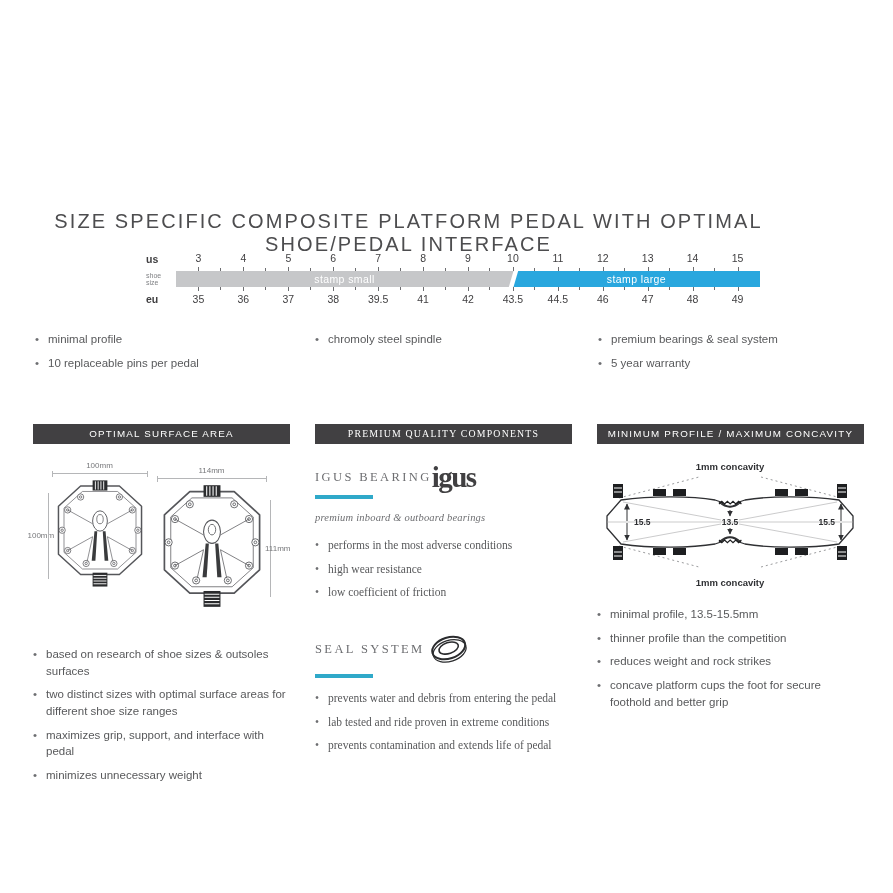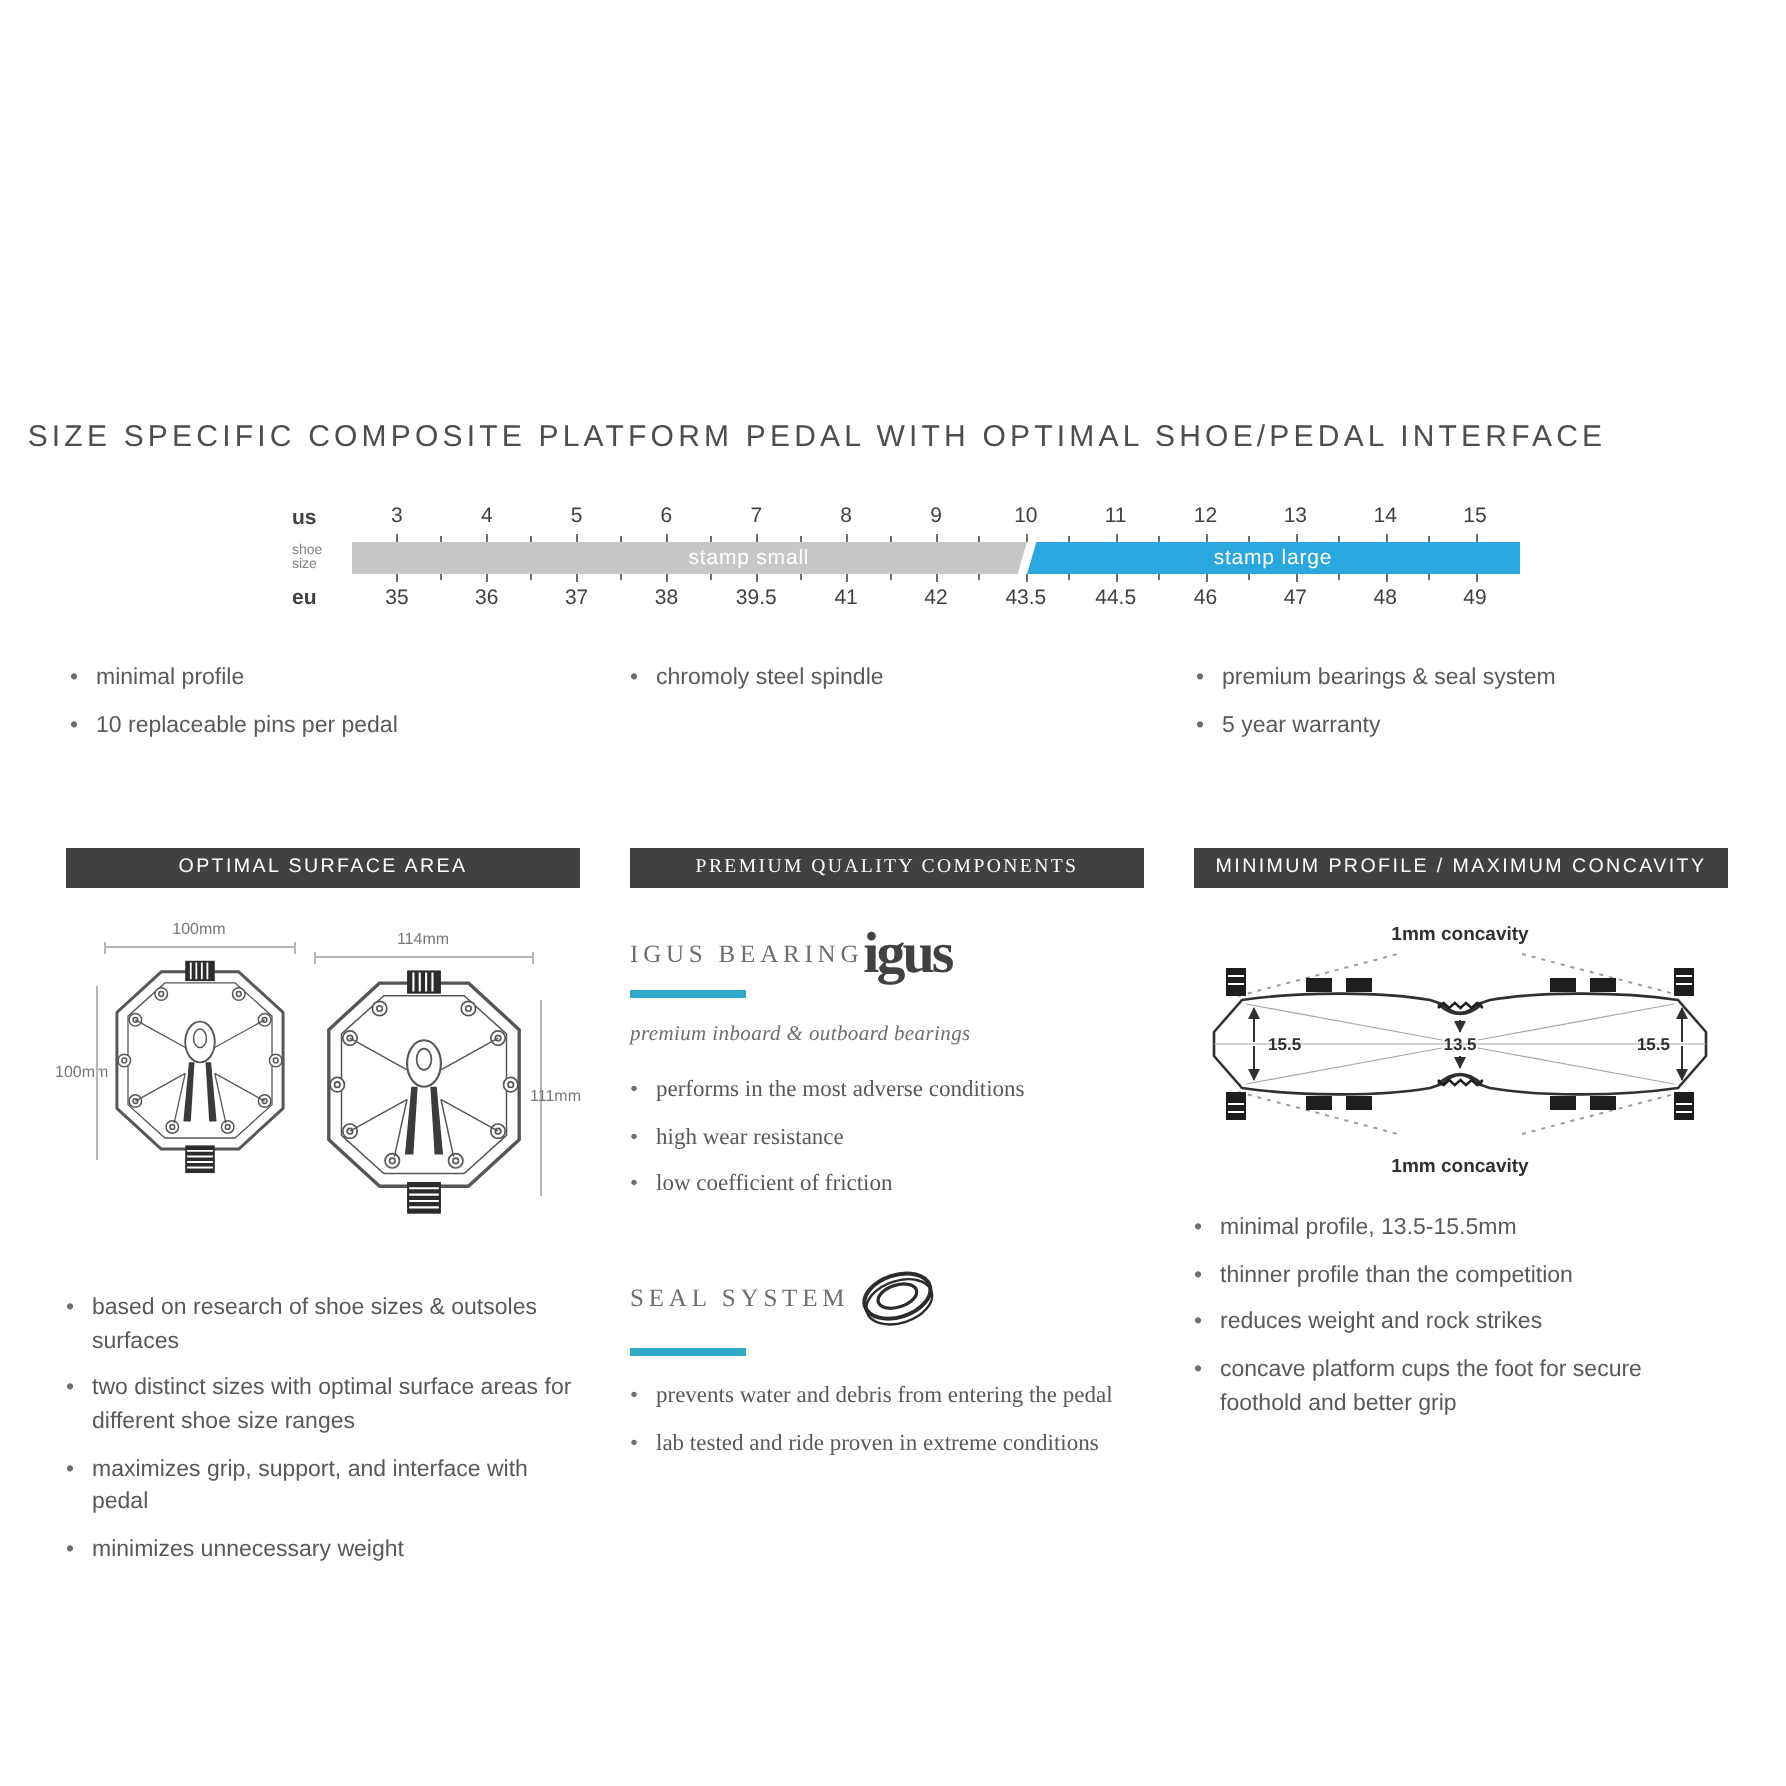--- a/index.html
+++ b/index.html
@@ -1,21 +1,21 @@
 <!DOCTYPE html>
 <html><head>
 <meta charset="utf-8">
 <style>
   html,body{margin:0;padding:0;background:#fff;}
   #page{position:relative;width:893px;height:893px;background:#fff;overflow:hidden;
         font-family:"Liberation Sans", sans-serif;color:#58595b;}
 
   
   #title{position:absolute;top:210px;left:0;width:817px;text-align:center;
-         font-size:15px;font-weight:400;letter-spacing:2.1px;color:#4d4d4f;margin:0;}
+         font-size:20px;font-weight:400;letter-spacing:2.1px;color:#4d4d4f;margin:0;}
 
   
   #size-chart{position:absolute;left:146px;top:253px;width:614px;
               display:grid;grid-template-columns:30px 1fr;grid-template-rows:18px 16px 18px;}
   .row-label{font-size:10.5px;font-weight:700;color:#414042;padding-right:7px;}
   .row-label.us{align-self:start;line-height:12px;}
   .row-label.shoe{font-size:7px;font-weight:400;color:#808285;line-height:7.5px;width:23px;
                   align-self:center;padding-right:0;}
   .row-label.eu{align-self:end;line-height:12px;}
   .scale{display:flex;position:relative;}
@@ -113,21 +113,21 @@
         <div class="scale-cell"><span>12</span><i class="tick major"></i><i class="tick minor"></i></div>
         <div class="scale-cell"><span>13</span><i class="tick major"></i><i class="tick minor"></i></div>
         <div class="scale-cell"><span>14</span><i class="tick major"></i><i class="tick minor"></i></div>
         <div class="scale-cell"><span>15</span><i class="tick major"></i></div>
       </div>
 
     <div class="row-label shoe">shoe size</div>
     <div id="size-bar">
       <div id="bar-small" class="bar-seg" style="background: rgb(198, 199, 201); clip-path: polygon(0px 0px, 57.7923% 0px, 56.9923% 100%, 0px 100%);"></div>
       <div id="bar-large" class="bar-seg" style="background: rgb(41, 167, 222); clip-path: polygon(58.5923% 0px, 100% 0px, 100% 100%, 57.7923% 100%);"></div>
-      <span id="bar-label-small" class="bar-label" style="left: 0px; width: 57.6923%; padding-left: 30px;">stamp small</span>
+      <span id="bar-label-small" class="bar-label" style="left: 0px; width: 57.6923%;">stamp small</span>
       <span id="bar-label-large" class="bar-label" style="left: 57.6923%; width: 42.3077%;">stamp large</span>
     </div>
 
     <div class="row-label eu">eu</div>
     <div id="eu-scale" class="scale eu-row">
         <div class="scale-cell">
           <span>35</span>
           <i class="tick major"></i>
           <i class="tick minor"></i>
         </div>
@@ -324,20 +324,21 @@
             <ellipse cx="24" cy="17" rx="17" ry="10.5" stroke-width="2"></ellipse>
             <ellipse cx="24" cy="20" rx="17" ry="10.5" stroke-width="1.2"></ellipse>
             <ellipse cx="24" cy="17" rx="10" ry="5.5" stroke-width="1.6"></ellipse>
           </g>
         </svg>
       </div>
       <div class="accent-bar" style="background: rgb(47, 169, 201);"></div>
       <ul class="bullets">
           <li>prevents water and debris from entering the pedal</li>
           <li>lab tested and ride proven in extreme conditions</li>
+          <li>prevents contamination and extends life of pedal</li>
         </ul>
     </div>
   </div>
 
   <div id="col-profile" class="section-col">
     <div class="section-header">MINIMUM PROFILE / MAXIMUM CONCAVITY</div>
 
     <svg id="profile-svg" width="267" height="140" viewBox="0 0 267 140">
       <defs>
         <marker id="ah" markerWidth="7" markerHeight="7" refX="5.5" refY="3" orient="auto">

